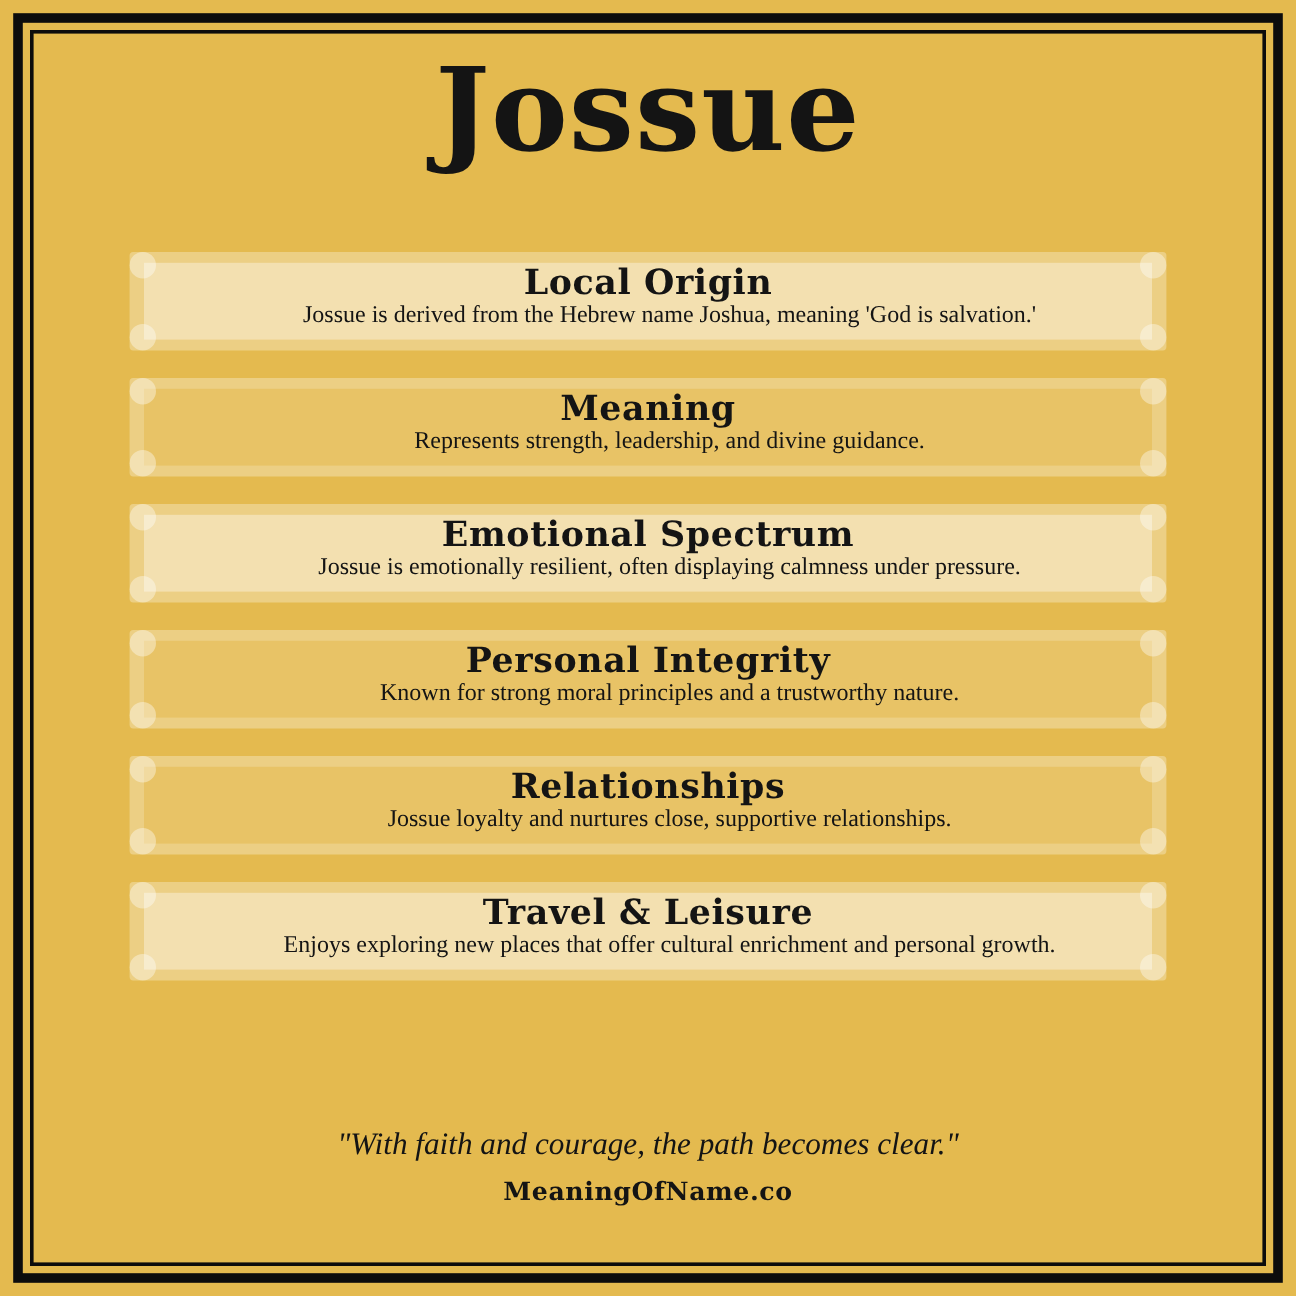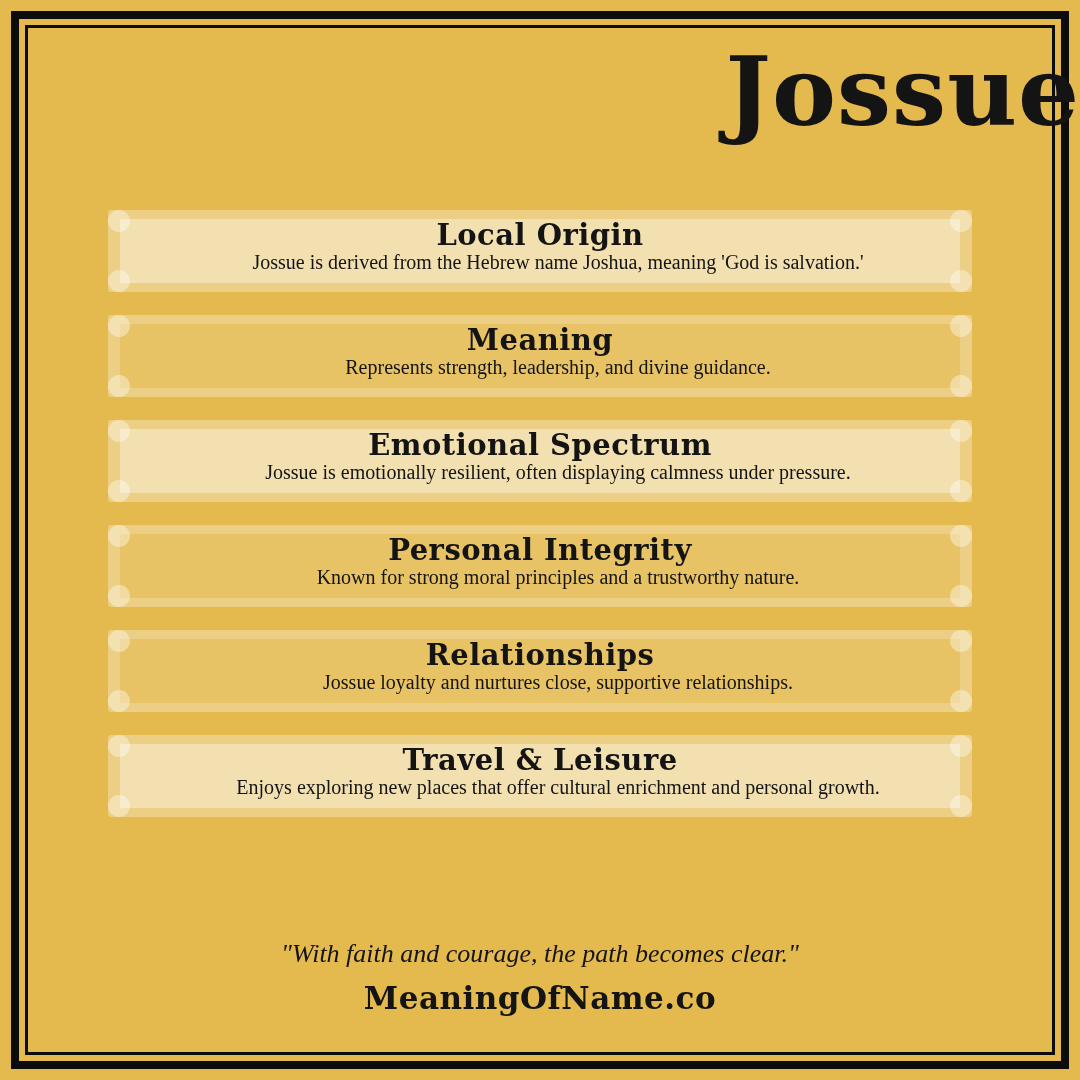--- a/index.html
+++ b/index.html
@@ -24,21 +24,21 @@
     border:8px solid var(--border);
     pointer-events:none;
   }
   .border-inner{
     position:absolute; inset:25px;
     border:3px solid var(--border);
     pointer-events:none;
   }
   .page-title{
     position:absolute; top:42px; left:0; width:100%;
-    text-align:right;
+    text-align:center;
     font-size:96px; font-weight:bold; line-height:1.05;
     letter-spacing:1px;
   }
   .cards{
     position:absolute; top:210px; left:108px; width:864px;
     display:flex; flex-direction:column; gap:23px;
   }
   .card{
     position:relative;
     height:82px;
@@ -73,21 +73,21 @@
   .quote{
     position:absolute; top:938px; left:0; width:100%;
     text-align:center;
     font-family:"Liberation Serif", serif;
     font-style:italic;
     font-size:26px; line-height:1.2;
   }
   .brand{
     position:absolute; top:980px; left:0; width:100%;
     text-align:center;
-    font-size:31px; font-weight:bold; line-height:1.2;
+    font-size:21px; font-weight:bold; line-height:1.2;
     letter-spacing:.5px;
   }
 </style>
 </head>
 <body>
 
 <div class="border-outer"></div>
 <div class="border-inner"></div>
 
 <h1 class="page-title">Jossue</h1>

